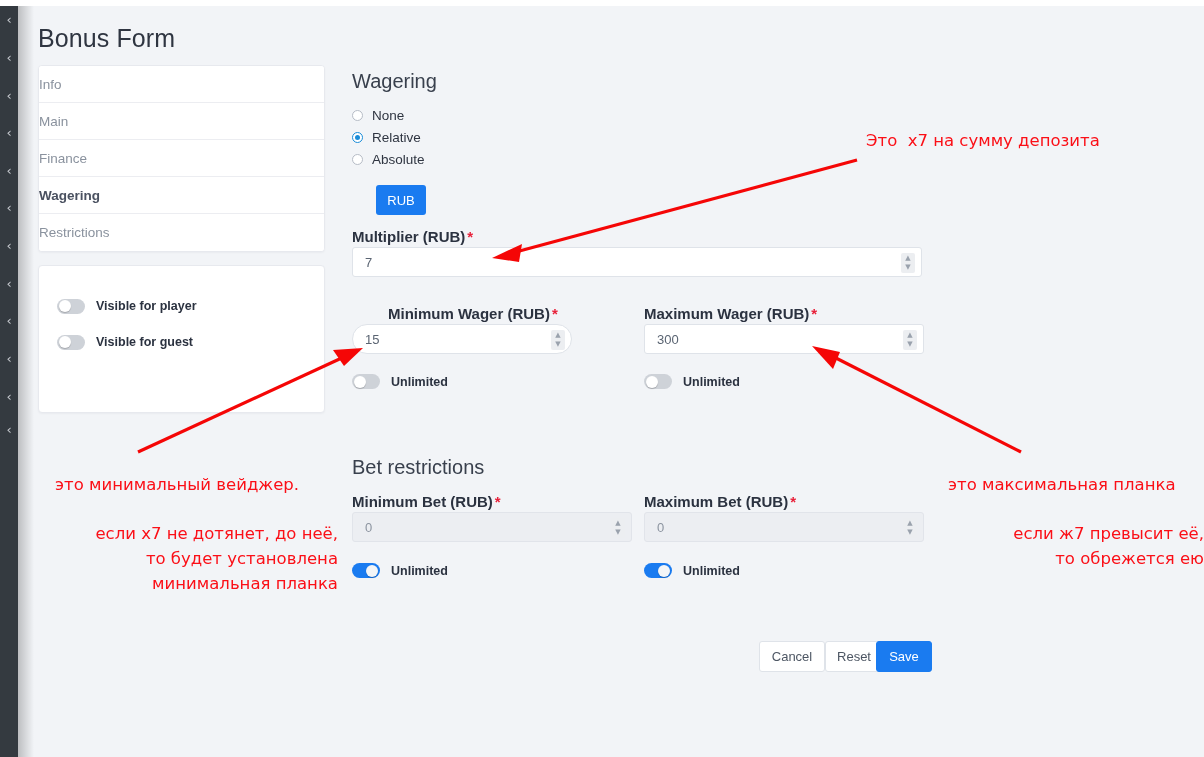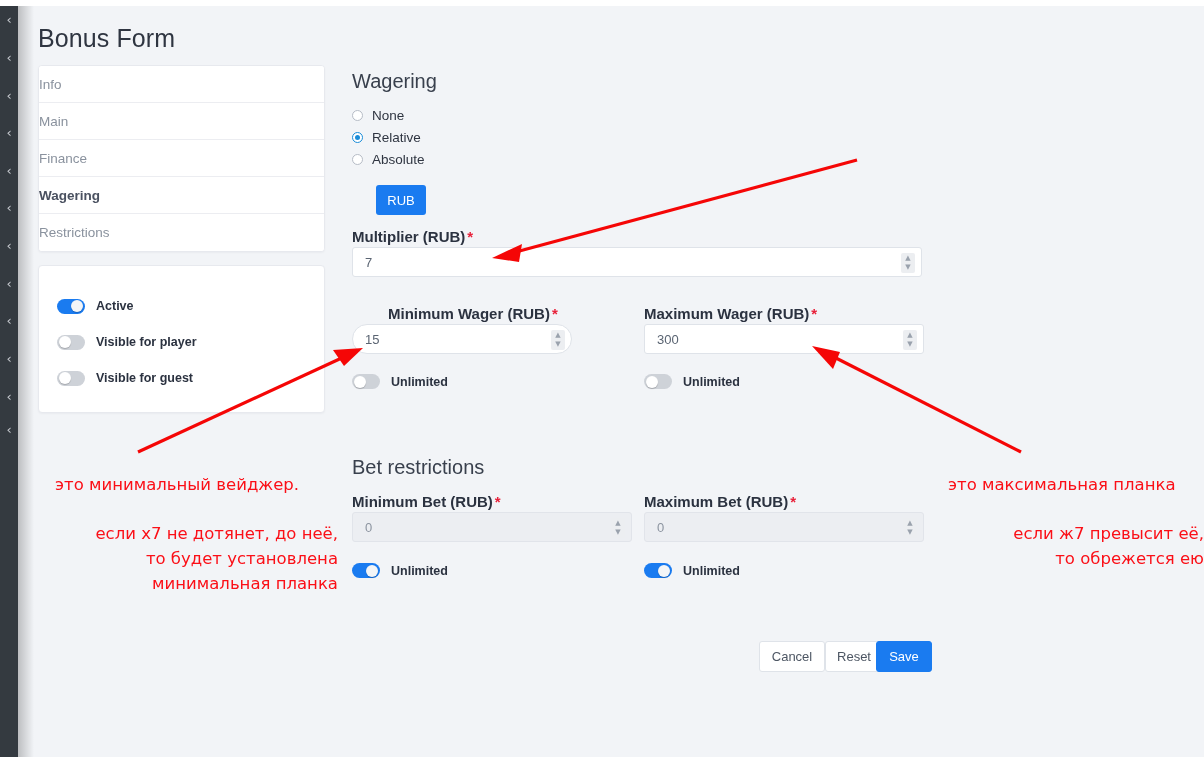--- a/index.html
+++ b/index.html
@@ -313,26 +313,20 @@
     <div class="tab-card" id="tab-card">
         <div class="tab-item">Info</div>
         <div class="tab-item">Main</div>
         <div class="tab-item">Finance</div>
         <div class="tab-item active">Wagering</div>
         <div class="tab-item">Restrictions</div>
       </div>
 
     <div class="toggle-card" id="toggle-card">
         <div class="tg-row">
-          <span class="switch on">
-            <span class="knob"></span>
-          </span>
-          <span class="tg-label">Active</span>
-        </div>
-        <div class="tg-row">
           <span class="switch">
             <span class="knob"></span>
           </span>
           <span class="tg-label">Visible for player</span>
         </div>
         <div class="tg-row">
           <span class="switch">
             <span class="knob"></span>
           </span>
           <span class="tg-label">Visible for guest</span>
@@ -439,20 +433,21 @@
       <line x1="138" y1="452" x2="346" y2="356" stroke="#f50606" stroke-width="3.2"></line>
       <polygon points="363,348 333,350 344,366" fill="#f50606"></polygon>
     </g>
 
     <g>
       <line x1="1021" y1="452" x2="830" y2="355" stroke="#f50606" stroke-width="3.2"></line>
       <polygon points="812,346 833,369 840,352" fill="#f50606"></polygon>
     </g>
   </svg>
 
+  <div class="anno-text" style="left:866px; top:128px;">Это  х7 на сумму депозита</div>
 
   <div class="anno-text" style="left:55px; top:472px;">это минимальный вейджер.</div>
 
   <div class="anno-text right" style="left:0px; top:521px; width:338px;">если х7 не дотянет, до неё,
 то будет установлена
 минимальная планка</div>
 
   <div class="anno-text" style="left:948px; top:472px;">это максимальная планка</div>
 
   <div class="anno-text right" style="left:866px; top:521px; width:338px;">если ж7 превысит её,

